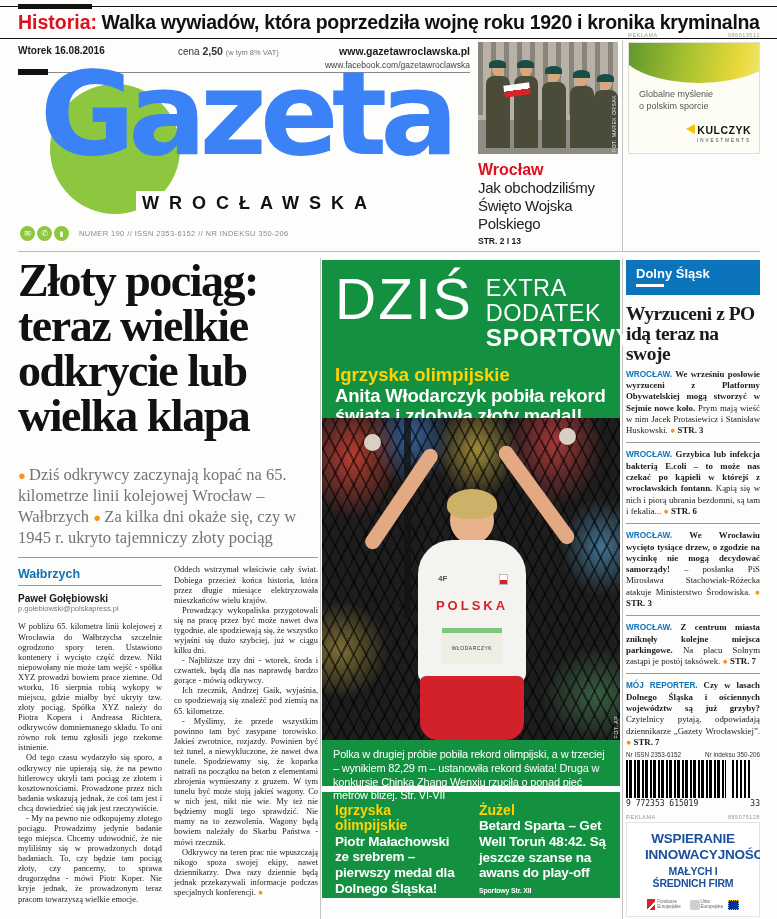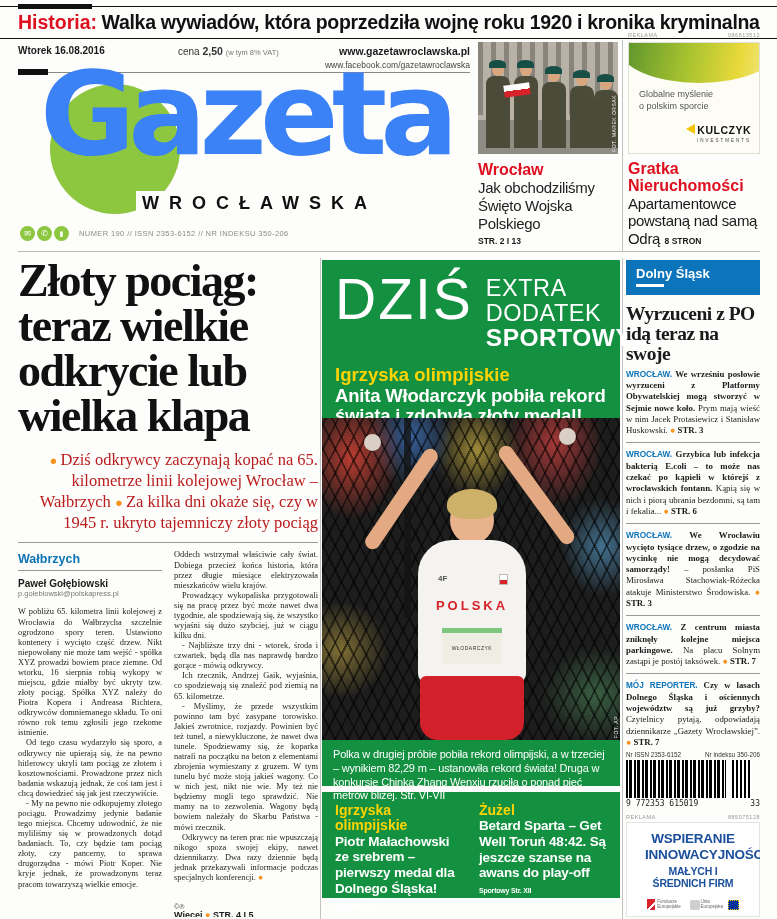--- a/index.html
+++ b/index.html
@@ -85,21 +85,21 @@
   #gratka .pg  { font-weight:bold; font-size:8.5px; }
 
   
   .vrule-a { left:320px; top:258px; height:661px; }
   .vrule-b { left:622px; top:258px; height:661px; }
 
   
   #lead-story { position:absolute; left:18px; top:258px; width:300px; height:659px; overflow:hidden; }
   #lead-story h1 { font-family:"Liberation Serif", serif; font-weight:bold; font-size:46px;
      line-height:0.98; letter-spacing:-1.5px; color:#111; }
-  .lead-par { margin-top:12px; font-family:"Liberation Serif", serif; font-size:16.5px; line-height:1.26; color:#b91c1c;text-align:right; }
+  .lead-par { margin-top:27px; font-family:"Liberation Serif", serif; font-size:16.5px; line-height:1.26; color:#737373; }
   .lead-par .b::before { content:"● "; color:#f7941e; font-size:13px; }
   .art-rule { border-top:1px solid #999; margin-top:9px; }
   .art-cols { display:flex; gap:12px; margin-top:7px; height:370px; overflow:hidden; }
   .art-col { flex:1; position:relative; }
   .loc { color:#0e74b5; font-weight:bold; font-size:12.5px; padding:2px 0 4px; border-bottom:1px solid #999; }
   .author { font-weight:bold; font-size:10px; margin-top:7px; }
   .email  { font-size:7.5px; color:#777; margin-bottom:9px; }
   .art-col p { font-family:"Liberation Serif", serif; font-size:8.4px; line-height:1.2;
      text-align:justify; color:#222; }
   .art-col p + p { text-indent:8px; }
@@ -265,28 +265,20 @@
     <div class="swoosh"></div>
     <div class="ad-line">
       <span>Globalne myślenie</span><br>
       <span>o polskim sporcie</span>
     </div>
     <div class="brand-row">
       <span class="k-mark"></span><span class="k-name">KULCZYK</span>
       <div class="k-sub">INVESTMENTS</div>
     </div>
   </div>
-  <div id="gratka">
-    <span class="tag">
-      <span>Gratka</span><br>
-      <span>Nieruchomości</span>
-    </span>
-    <span class="txt">Apartamentowce powstaną nad samą Odrą</span>
-    <span class="pg">8 STRON</span>
-  </div>
 
   <div class="vrule vrule-a"></div>
   <div class="vrule vrule-b"></div>
 
   <div id="lead-story">
     <h1>Złoty pociąg: teraz wielkie odkrycie lub wielka klapa</h1>
     <p class="lead-par">
       <span class="b">Dziś odkrywcy zaczynają kopać na 65. kilometrze linii kolejowej Wrocław – Wałbrzych</span>
       <span class="b">Za kilka dni okaże się, czy w 1945 r. ukryto tajemniczy złoty pociąg</span>
     </p>

